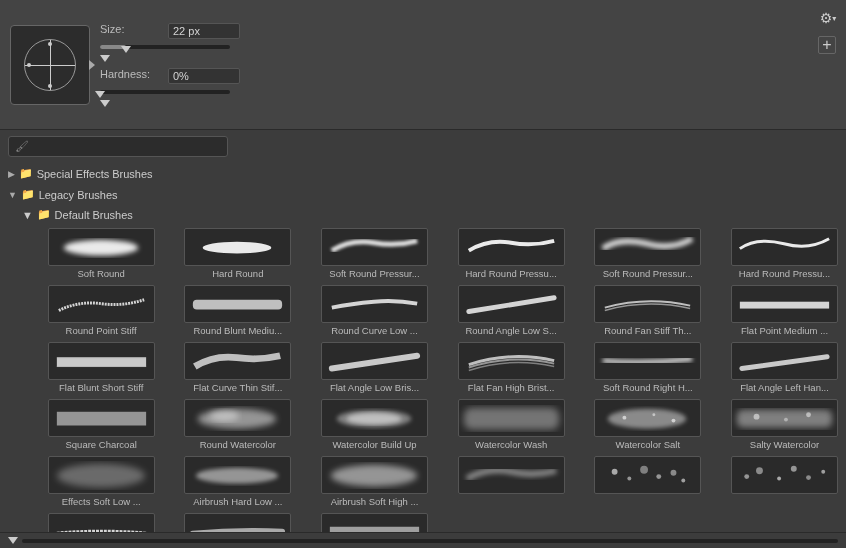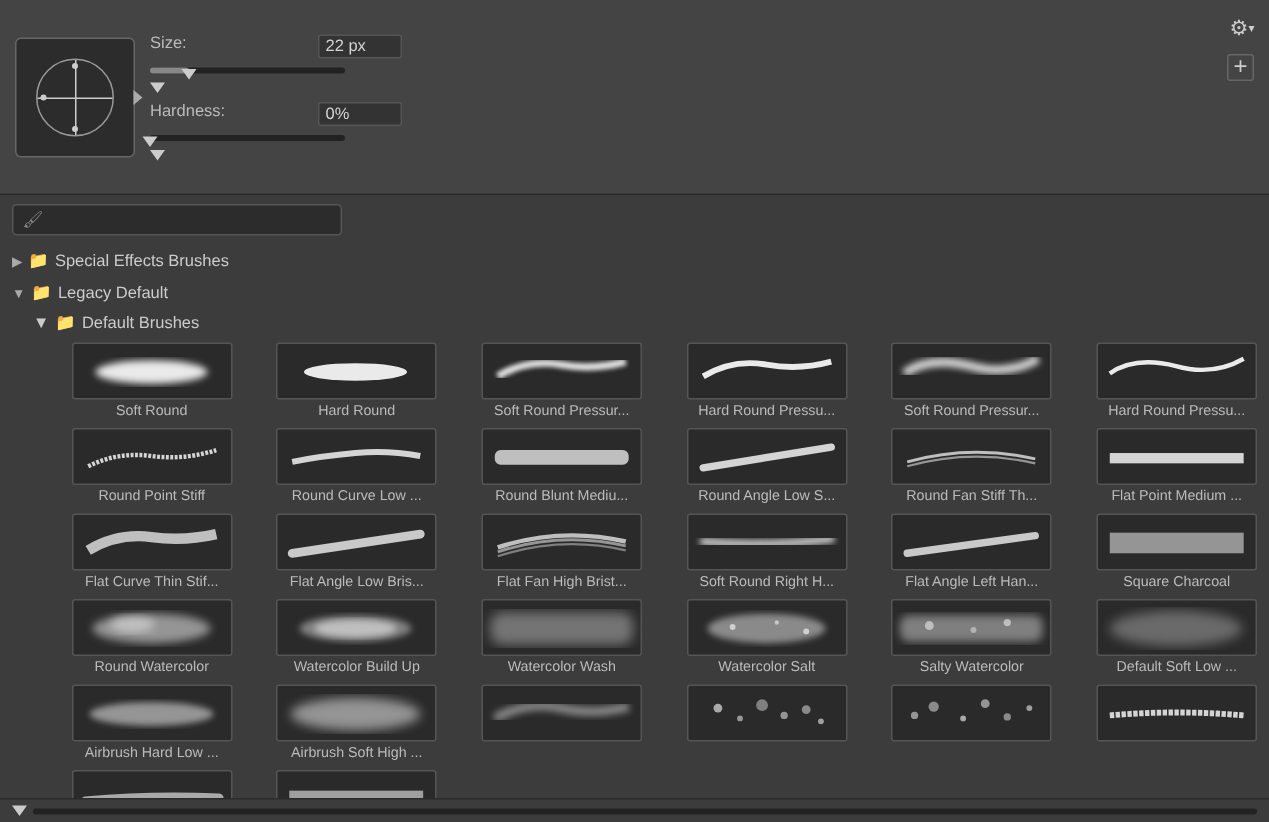--- a/index.html
+++ b/index.html
@@ -108,28 +108,27 @@
       gap: 8px;
     }
 
     .control-label {
       width: 60px;
       color: #bbb;
       font-size: 11px;
     }
 
     .control-value {
-      width: 56px;
+      width: 72px;
       background: #333;
       border: 1px solid #555;
       color: #d4d4d4;
       font-size: 11px;
       padding: 1px 4px;
       border-radius: 2px;
-      margin-left: 44px;
     }
 
     .slider-container {
       display: flex;
       flex-direction: column;
       gap: 2px;
     }
 
     .slider-track {
       width: 130px;
@@ -376,21 +375,21 @@
 
     <div class="group-header">
       <span class="chevron">▶</span>
       <span class="folder-icon">📁</span>
       <span>Special Effects Brushes</span>
     </div>
 
     <div class="group-header">
       <span class="chevron">▼</span>
       <span class="folder-icon">📁</span>
-      <span>Legacy Default</span>
+      <span>Legacy Brushes</span>
     </div>
 
     <div class="sub-group-header">
       <span class="chevron">▼</span>
       <span class="folder-icon">📁</span>
       <span>Default Brushes</span>
     </div>
 
     <div class="brush-grid" id="brush-grid">
     <div class="brush-item">
@@ -439,48 +438,56 @@
           <div class="brush-name">Hard Round Pressu...</div>
         </div>
         <div class="brush-item">
           <div class="brush-preview"><svg viewBox="0 0 107 38" xmlns="http://www.w3.org/2000/svg">
               <path d="M10,25 Q30,15 53,18 Q75,21 97,14" stroke="white" stroke-width="3" fill="none" opacity="0.8" stroke-dasharray="2,1"></path>
             </svg></div>
           <div class="brush-name">Round Point Stiff</div>
         </div>
         <div class="brush-item">
           <div class="brush-preview"><svg viewBox="0 0 107 38" xmlns="http://www.w3.org/2000/svg">
+              <rect x="8" y="14" width="91" height="10" rx="4" fill="white" opacity="0.7"></rect>
+            </svg></div>
+          <div class="brush-name">Round Blunt Mediu...</div>
+        </div>
+        <div class="brush-item">
+          <div class="brush-preview"><svg viewBox="0 0 107 38" xmlns="http://www.w3.org/2000/svg">
               <path d="M10,22 Q30,18 53,16 Q75,14 97,18" stroke="white" stroke-width="4" fill="none" opacity="0.8"></path>
             </svg></div>
           <div class="brush-name">Round Curve Low ...</div>
-        </div>
-        <div class="brush-item">
-          <div class="brush-preview"><svg viewBox="0 0 107 38" xmlns="http://www.w3.org/2000/svg">
-              <rect x="8" y="14" width="91" height="10" rx="4" fill="white" opacity="0.7"></rect>
-            </svg></div>
-          <div class="brush-name">Round Blunt Mediu...</div>
         </div>
         <div class="brush-item">
           <div class="brush-preview"><svg viewBox="0 0 107 38" xmlns="http://www.w3.org/2000/svg">
               <path d="M10,26 L97,12" stroke="white" stroke-width="5" fill="none" opacity="0.8" stroke-linecap="round"></path>
             </svg></div>
           <div class="brush-name">Round Angle Low S...</div>
         </div>
         <div class="brush-item">
           <div class="brush-preview"><svg viewBox="0 0 107 38" xmlns="http://www.w3.org/2000/svg">
               <path d="M10,22 Q53,10 97,20" stroke="white" stroke-width="2" fill="none" opacity="0.7"></path>
               <path d="M10,25 Q53,13 97,23" stroke="white" stroke-width="1.5" fill="none" opacity="0.5"></path>
             </svg></div>
           <div class="brush-name">Round Fan Stiff Th...</div>
         </div>
         <div class="brush-item">
           <div class="brush-preview"><svg viewBox="0 0 107 38" xmlns="http://www.w3.org/2000/svg">
               <rect x="8" y="16" width="91" height="7" fill="white" opacity="0.8"></rect>
             </svg></div>
           <div class="brush-name">Flat Point Medium ...</div>
+        </div>
+        <div class="brush-item">
+          <div class="brush-preview"><svg viewBox="0 0 107 38" xmlns="http://www.w3.org/2000/svg">
+              <rect x="8" y="15" width="91" height="9" fill="white" opacity="0.75"></rect>
+              <line x1="8" y1="15" x2="99" y2="15" stroke="#bbb" stroke-width="1"></line>
+              <line x1="8" y1="24" x2="99" y2="24" stroke="#bbb" stroke-width="1"></line>
+            </svg></div>
+          <div class="brush-name">Flat Blunt Short Stiff</div>
         </div>
         <div class="brush-item">
           <div class="brush-preview"><svg viewBox="0 0 107 38" xmlns="http://www.w3.org/2000/svg">
               <path d="M10,24 Q30,12 53,15 Q75,18 97,13" stroke="white" stroke-width="7" fill="none" opacity="0.7" stroke-linecap="flat"></path>
             </svg></div>
           <div class="brush-name">Flat Curve Thin Stif...</div>
         </div>
         <div class="brush-item">
           <div class="brush-preview"><svg viewBox="0 0 107 38" xmlns="http://www.w3.org/2000/svg">
               <path d="M10,26 L97,13" stroke="white" stroke-width="6" fill="none" opacity="0.75" stroke-linecap="round"></path>
@@ -574,21 +581,21 @@
             </svg></div>
           <div class="brush-name">Salty Watercolor</div>
         </div>
         <div class="brush-item">
           <div class="brush-preview"><svg viewBox="0 0 107 38" xmlns="http://www.w3.org/2000/svg">
               <filter id="bas">
                 <feGaussianBlur stdDeviation="4"></feGaussianBlur>
               </filter>
               <ellipse cx="53" cy="19" rx="45" ry="12" fill="white" filter="url(#bas)" opacity="0.3"></ellipse>
             </svg></div>
-          <div class="brush-name">Default Soft Low ...</div>
+          <div class="brush-name">Effects Soft Low ...</div>
         </div>
         <div class="brush-item">
           <div class="brush-preview"><svg viewBox="0 0 107 38" xmlns="http://www.w3.org/2000/svg">
               <filter id="bah">
                 <feGaussianBlur stdDeviation="2"></feGaussianBlur>
               </filter>
               <ellipse cx="53" cy="19" rx="42" ry="8" fill="white" filter="url(#bah)" opacity="0.5"></ellipse>
             </svg></div>
           <div class="brush-name">Airbrush Hard Low ...</div>
         </div>

